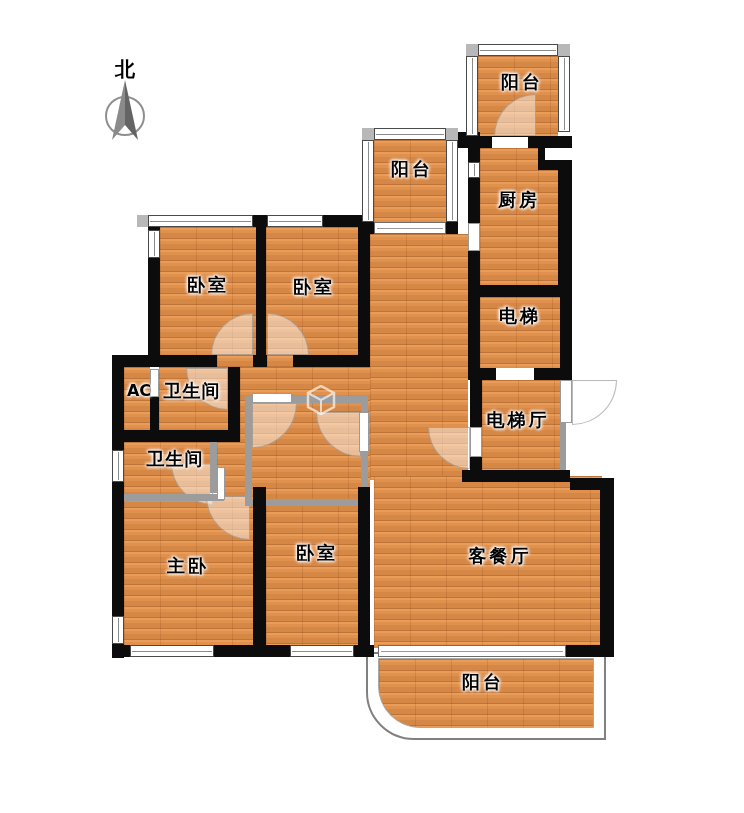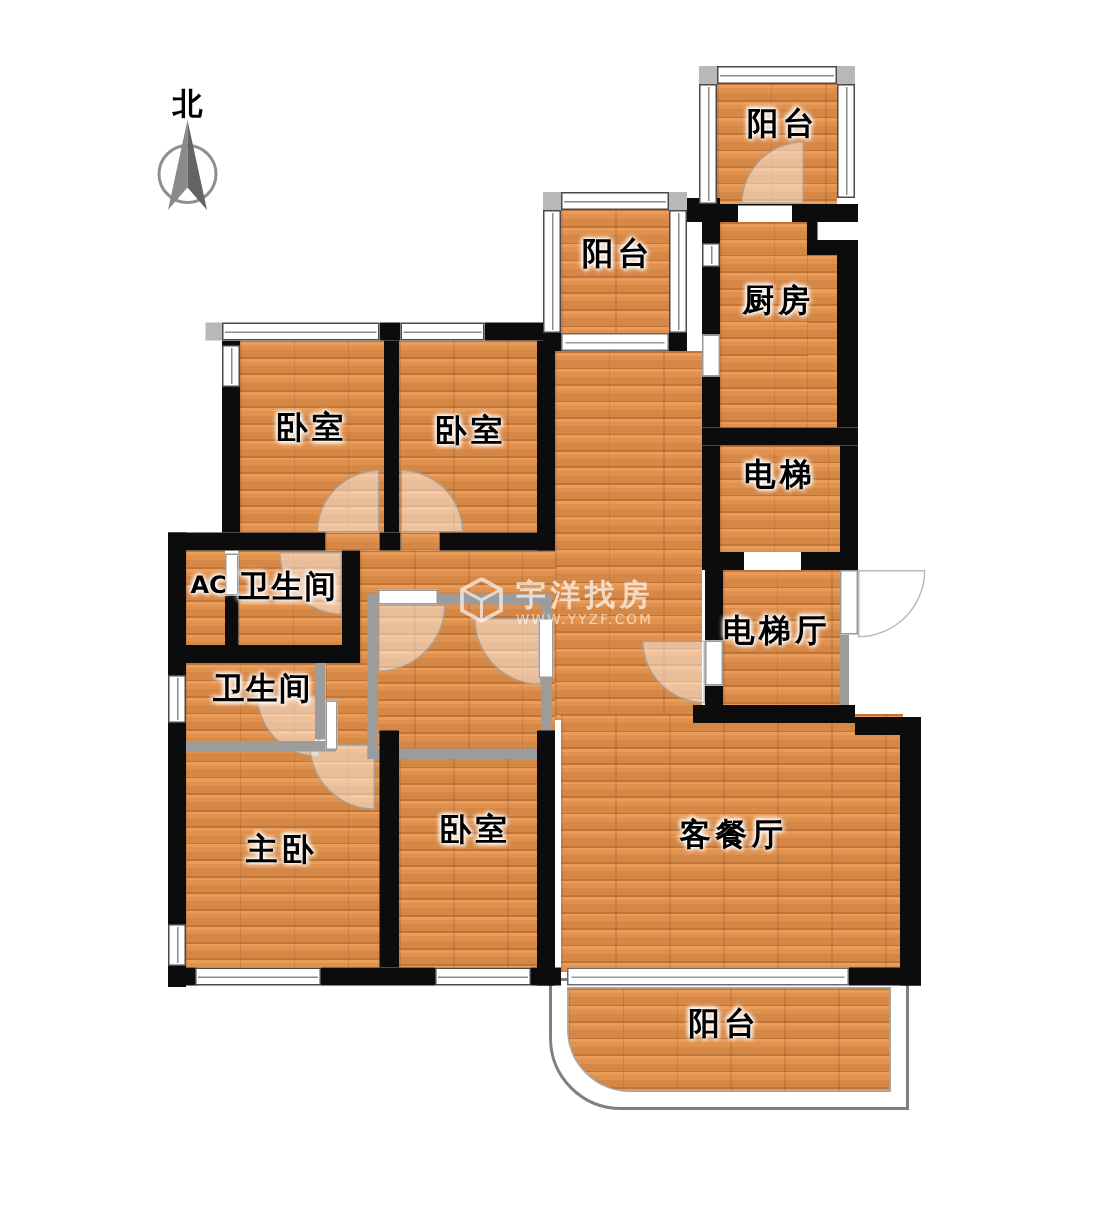--- a/index.html
+++ b/index.html
@@ -19,21 +19,21 @@
   .win, .opening, .jamb, .slider { position:absolute; z-index:5; background:#ffffff; }
   .win   { border:1px solid #4a4a4a; }
   .win-h::after { content:""; position:absolute; left:1px; right:1px; top:50%; height:1px; background:#8b8b8b; }
   .win-v::after { content:""; position:absolute; top:1px; bottom:1px; left:50%; width:1px; background:#8b8b8b; }
   .jamb  { border:1px solid #9a9a9a; }
   .slider{ border:1px solid #6d6d6d; }
   .slider::after { content:""; position:absolute; left:2px; right:2px; top:50%; height:1px; background:#9a9a9a; }
   .cap   { position:absolute; z-index:6; background:#b8b8b8; }
   .rlabel{
     position:absolute; z-index:7; transform:translate(-50%,-50%);
-    font-weight:bold; font-size:21px; color:#000; letter-spacing:3px; white-space:nowrap;
+    font-weight:bold; font-size:18px; color:#000; letter-spacing:3px; white-space:nowrap;
     text-shadow:0 0 2px #fff, 0 0 4px #fff, 1px 1px 3px #fff, -1px -1px 3px #fff;
   }
   .shell { position:absolute; z-index:1; background:#fff; border:2px solid #808080; }
   .shell-floor { position:absolute; border:1px solid #a8a8a8; }
   .compass { position:absolute; z-index:8; }
   .compass-label { position:absolute; left:0; top:0; width:100%; text-align:center; font-size:20px; font-weight:bold; color:#000; }
   .wm { position:absolute; z-index:9; display:flex; align-items:flex-start; gap:8px; }
   .wm-texts { display:flex; flex-direction:column; }
   .wm-brand { font-size:20px; font-weight:bold; color:rgba(255,255,255,.68); letter-spacing:3px; line-height:1.1; }
   .wm-url   { font-size:9px; color:rgba(255,255,255,.62); letter-spacing:1.5px; margin-top:2px; }
@@ -169,37 +169,33 @@
   <div class="rlabel" style="left:519px;top:200px;">厨房</div>
   <div class="rlabel" style="left:208px;top:285px;">卧室</div>
   <div class="rlabel" style="left:314px;top:287px;">卧室</div>
   <div class="rlabel" style="left:520px;top:316px;">电梯</div>
   <div class="rlabel" style="left:518px;top:420px;">电梯厅</div>
   <div class="rlabel" style="left:139px;top:390px;font-size:16px;letter-spacing:0;">AC</div>
   <div class="rlabel" style="left:192px;top:391px;letter-spacing:1px;">卫生间</div>
   <div class="rlabel" style="left:175px;top:459px;letter-spacing:1px;">卫生间</div>
   <div class="rlabel" style="left:188px;top:566px;font-family:Liberation Mono, monospace;">主卧</div>
   <div class="rlabel" style="left:317px;top:553px;">卧室</div>
-  <div class="rlabel" style="left:489px;top:556px;">客餐厅</div>
+  <div class="rlabel" style="left:500px;top:556px;">客餐厅</div>
   <div class="rlabel" style="left:483px;top:682px;">阳台</div>
 
   <div class="compass" style="left:95px;top:56px;width:60px;height:92px;">
     <div class="compass-label">北</div>
     <svg width="44" height="66" viewBox="0 0 44 66" style="position:absolute;left:8px;top:22px;">
       <circle cx="22" cy="38" r="19" fill="none" stroke="#8f8f8f" stroke-width="2"></circle>
       <polygon points="22,2 9,62 22,47" fill="#8a8a8a"></polygon>
       <polygon points="22,2 35,62 22,47" fill="#646464"></polygon>
     </svg>
   </div>
 
   <div class="wm" style="left:306px;top:385px;">
     <svg width="30" height="30" viewBox="0 0 30 30" style="opacity:.65;">
       <polygon points="15,1 28,8 28,22 15,29 2,22 2,8" fill="none" stroke="#ffffff" stroke-width="2.5"></polygon>
       <polyline points="2,8 15,15 28,8" fill="none" stroke="#ffffff" stroke-width="2"></polyline>
       <line x1="15" y1="15" x2="15" y2="29" stroke="#ffffff" stroke-width="2"></line>
     </svg>
-    <div class="wm-texts">
-      <div class="wm-brand">宇洋找房</div>
-      <div class="wm-url">WWW.YYZF.COM</div>
-    </div>
   </div>
 
 </div>
 
 </body></html>

